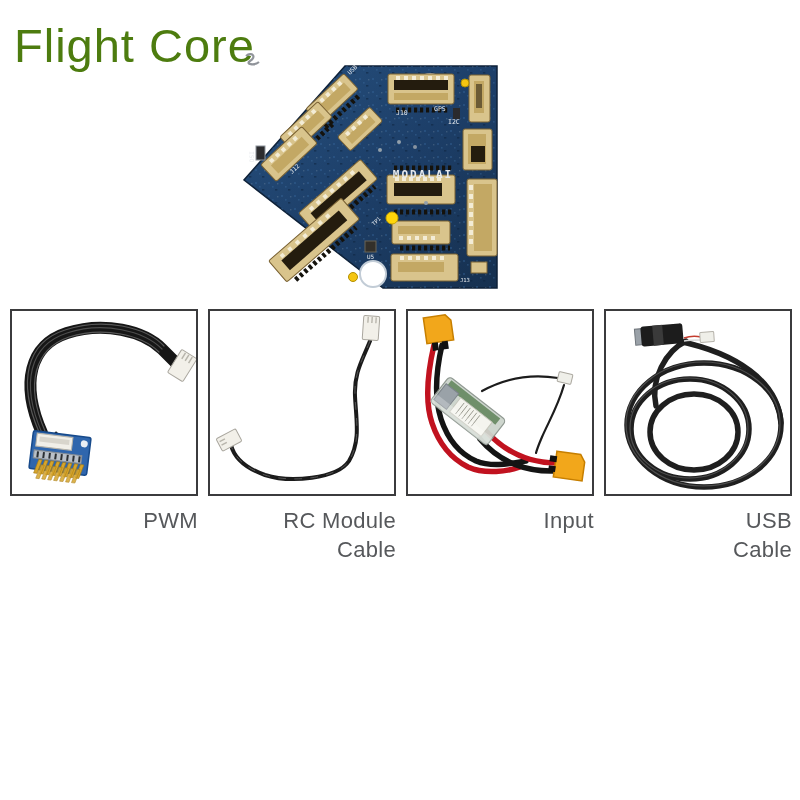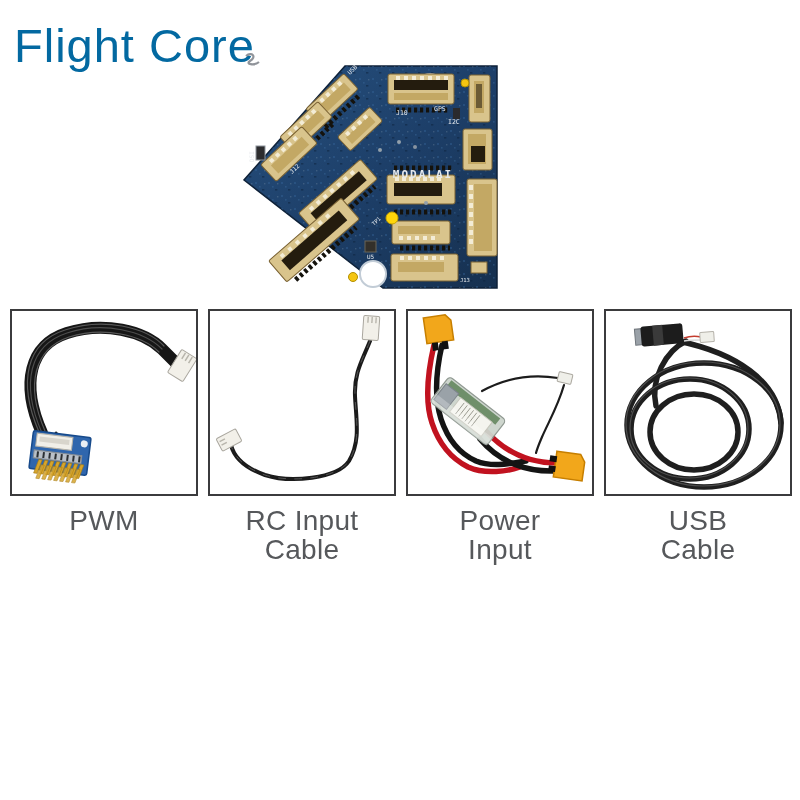--- a/index.html
+++ b/index.html
@@ -1,26 +1,26 @@
 <!DOCTYPE html>
 <html><head>
 <meta charset="utf-8">
 <style>
   html,body{margin:0;padding:0;}
   body{width:800px;height:800px;background:#ffffff;position:relative;overflow:hidden;
        font-family:"Liberation Sans",sans-serif;}
   .page-title{position:absolute;left:14px;top:18px;font-size:47px;font-weight:400;
-       color:#0369a1;letter-spacing:1px;}
+       color:#4d7c0f;letter-spacing:1px;}
   .board-wrap{position:absolute;left:228px;top:50px;width:285px;height:250px;}
   .tile{position:absolute;top:309px;width:188px;height:187px;background:#fff;
        border:2px solid #3b3b3d;box-sizing:border-box;}
   .tile svg{display:block;width:100%;height:100%;}
   .t1{left:10px;} .t2{left:208px;} .t3{left:406px;} .t4{left:604px;}
-  .tile-label{position:absolute;top:506px;width:188px;text-align:center;
-       font-size:28px;line-height:29px;color:#56585b;letter-spacing:.3px;}
+  .tile-label{position:absolute;top:506px;width:188px;text-align:right;
+       font-size:22px;line-height:29px;color:#56585b;letter-spacing:.3px;}
   .l1{left:10px;} .l2{left:208px;} .l3{left:406px;} .l4{left:604px;}
   .silk{fill:#e6e9ec;font-family:"DejaVu Sans Mono",monospace;}
   .cn{fill:#d9c48c;stroke:#7a6233;stroke-width:1;}
   .cnin{fill:#c3a864;stroke:none;}
   .slot{fill:#241c0e;stroke:none;}
   .pin{fill:#f3ecd6;stroke:none;}
   .padrow{stroke:#14120c;stroke-width:5;stroke-dasharray:3.2 2.8;fill:none;}
 </style>
 </head>
 <body>
@@ -383,23 +383,22 @@
       <rect x="-7" y="-5" width="14" height="10" rx="1" fill="#efefe9" stroke="#b5b2aa"></rect>
     </g>
   </g>
 </svg>
 </div>
 
 <div class="tile-label l1">
   <div>PWM</div>
 </div>
 <div class="tile-label l2">
-  <div>RC Input</div>
+  <div>RC Module</div>
   <div>Cable</div>
 </div>
 <div class="tile-label l3">
-  <div>Power</div>
   <div>Input</div>
 </div>
 <div class="tile-label l4">
   <div>USB</div>
   <div>Cable</div>
 </div>
 
 </body></html>

